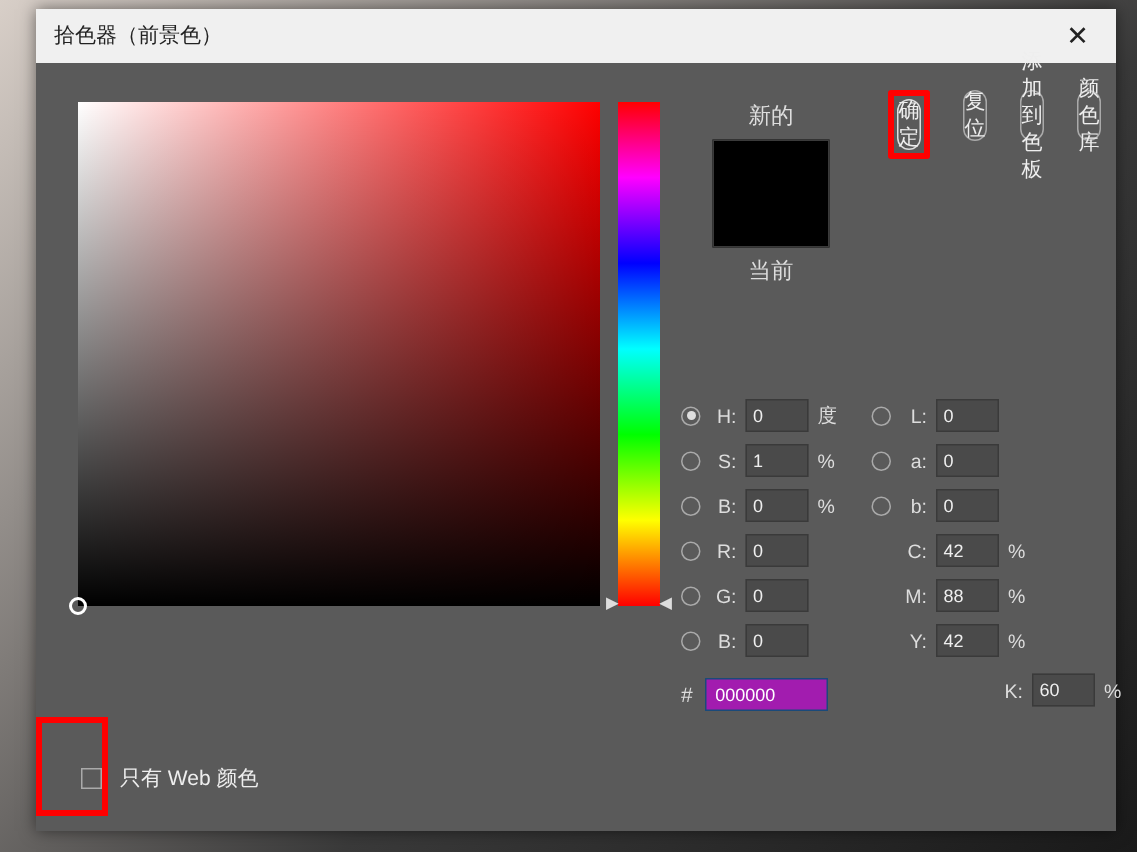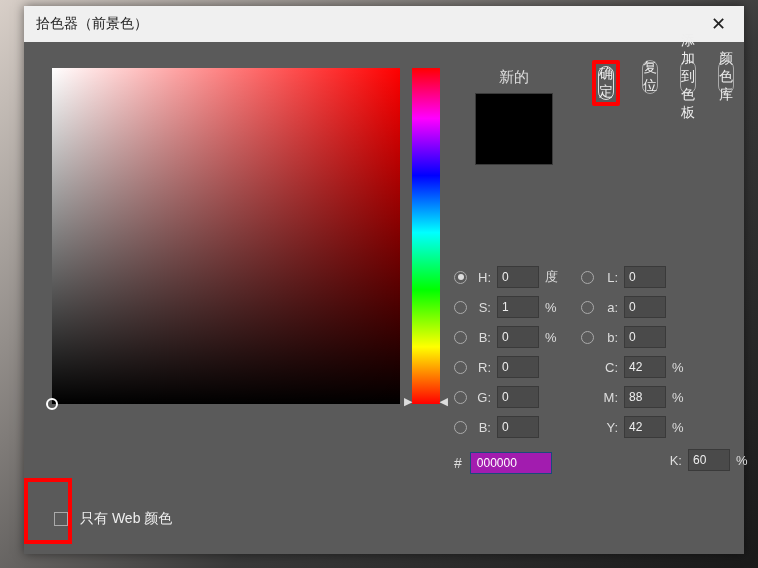--- a/index.html
+++ b/index.html
@@ -253,20 +253,21 @@
     <div class="hue-strip">
       <div class="hue-arrows">
         <span>▶</span>
           <span>◀</span>
       </div>
     </div>
 
     <div class="preview-block">
       <div>新的</div>
       <div class="preview-swatch"></div>
+      <div>当前</div>
     </div>
 
     <div class="btn-col">
       <div class="hl-ok">
         <div class="pill-btn">确定</div>
       </div>
       <div class="pill-btn">复位</div>
       <div class="pill-btn">添加到色板</div>
       <div class="pill-btn">颜色库</div>
     </div>

